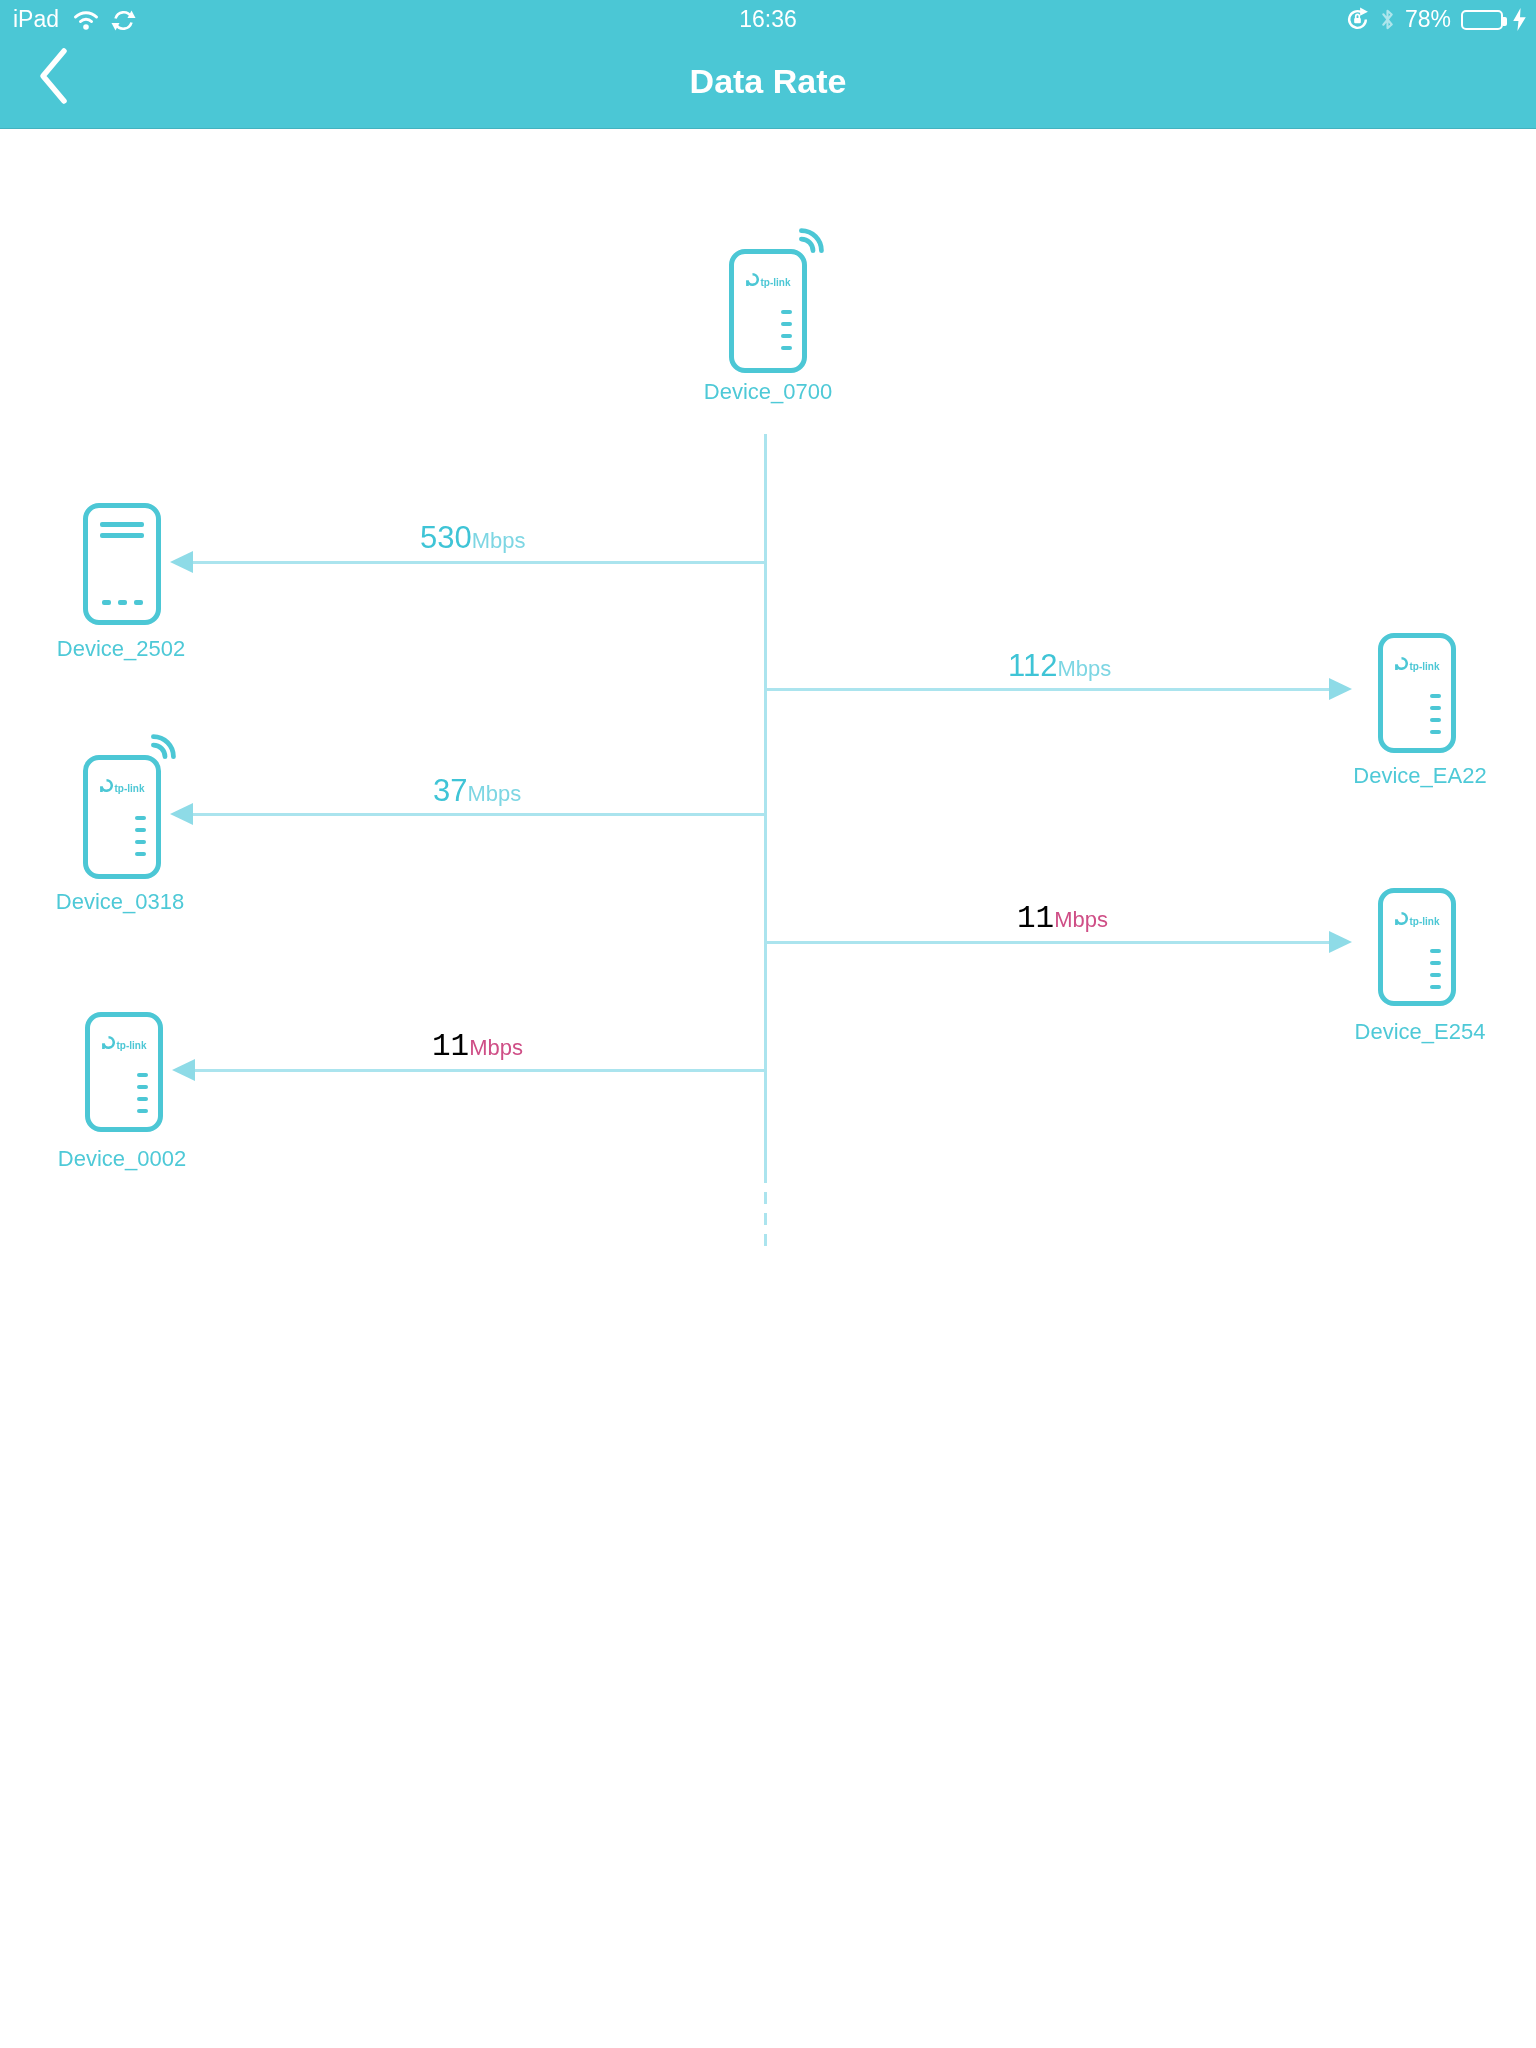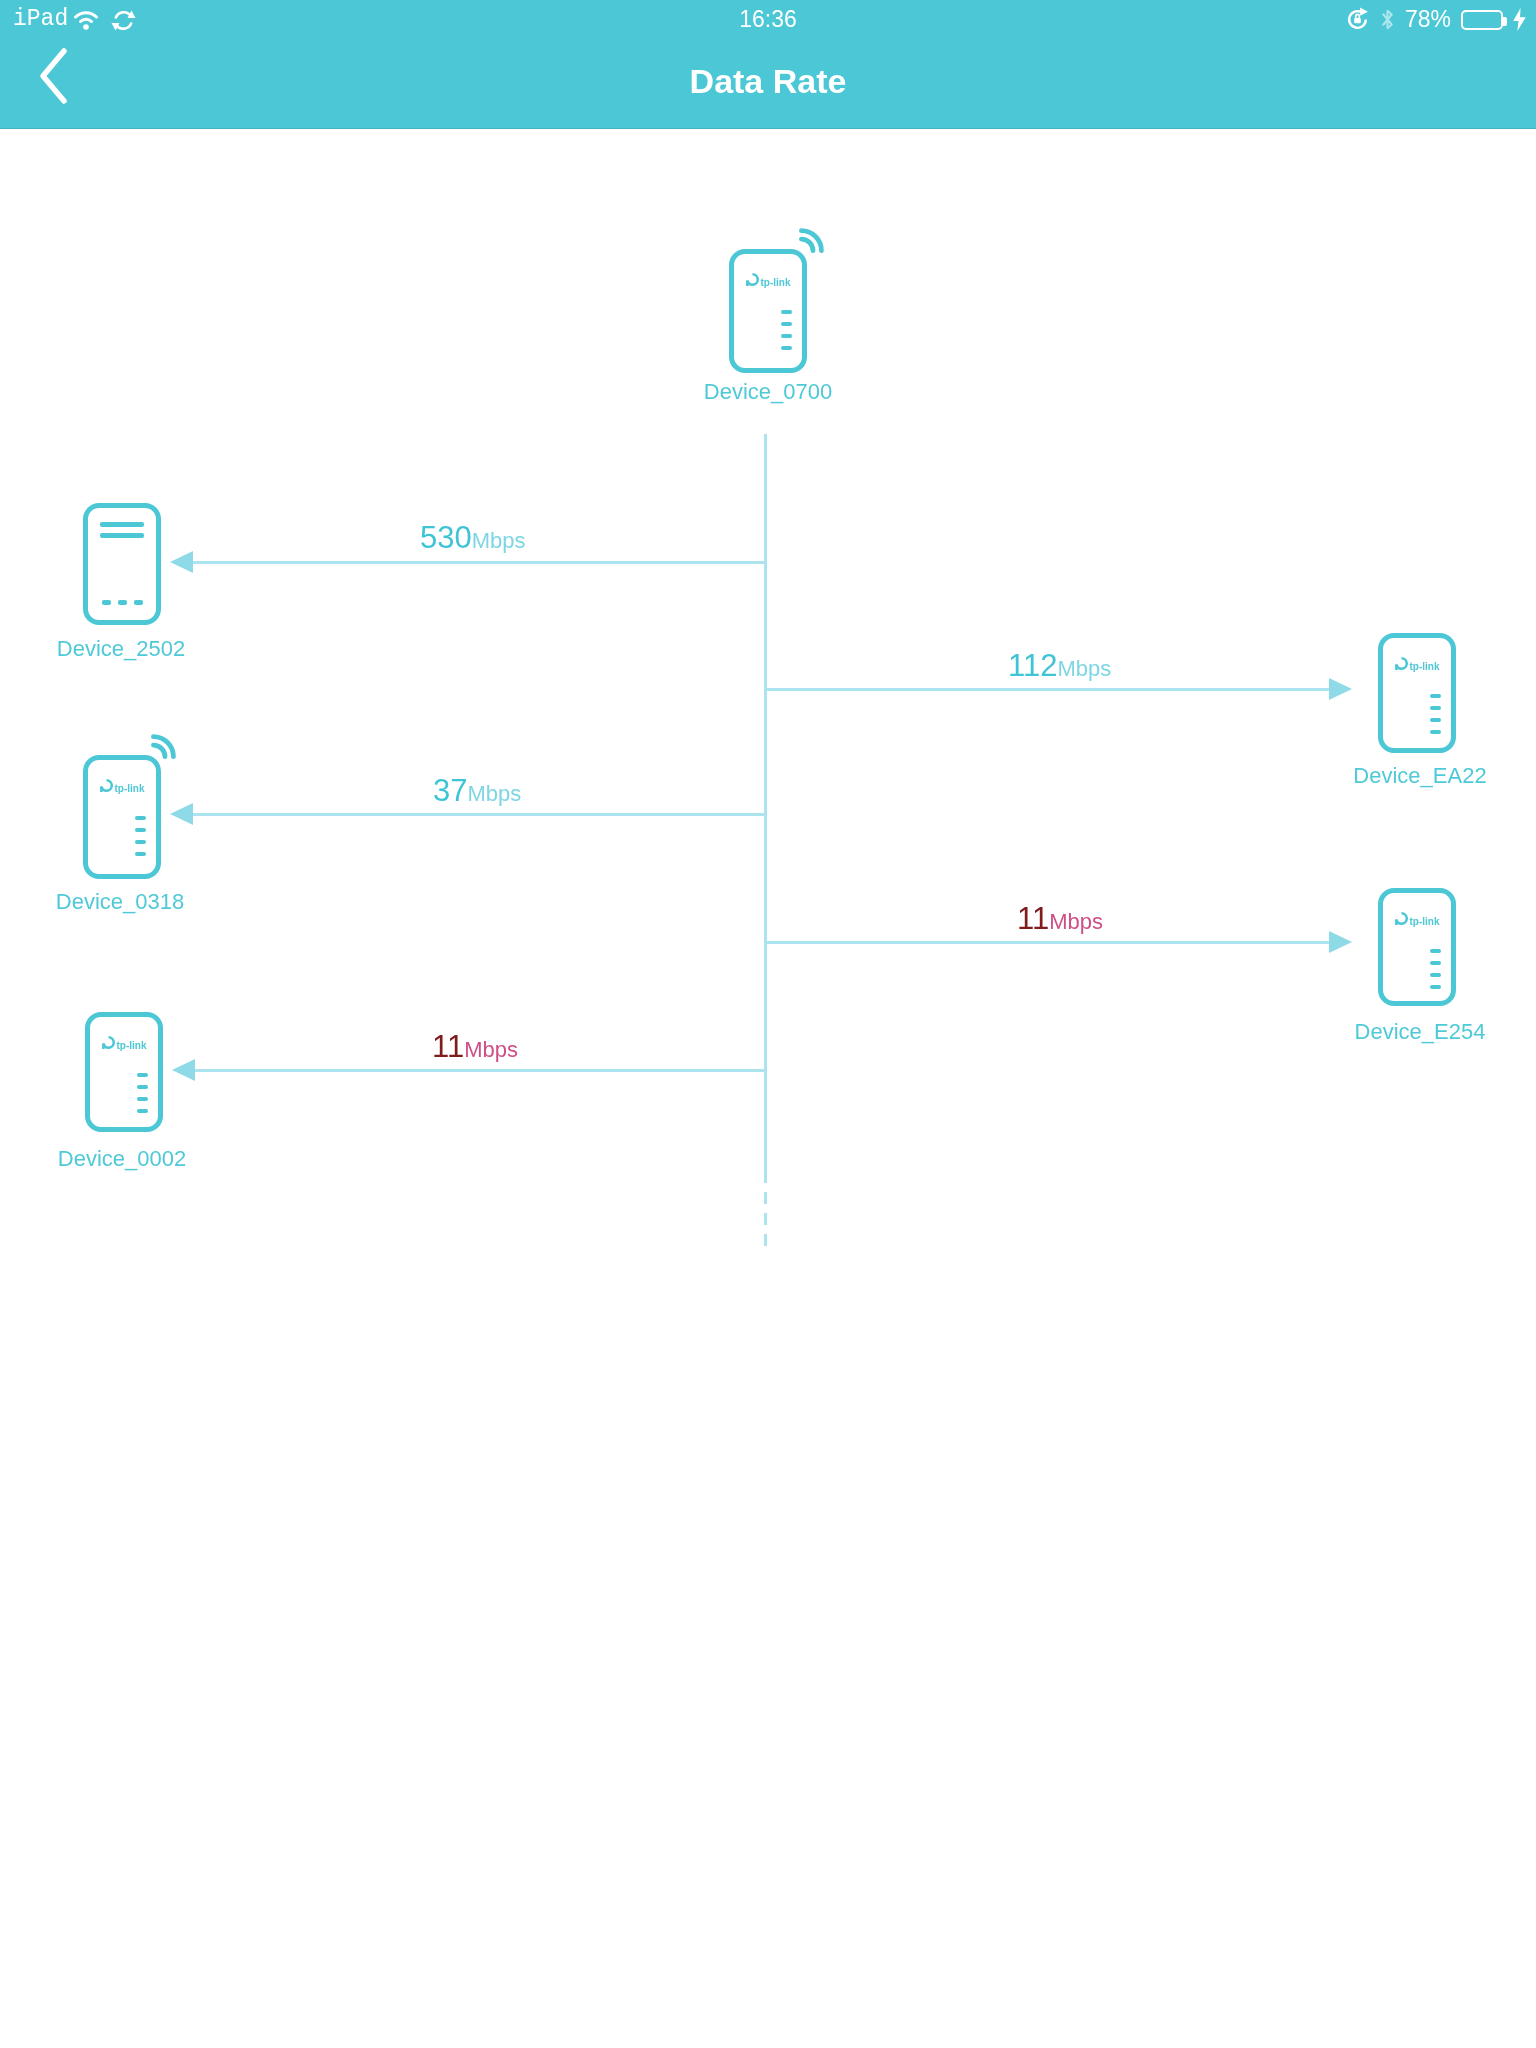--- a/index.html
+++ b/index.html
@@ -4,21 +4,21 @@
 <style>
   * { margin:0; padding:0; box-sizing:border-box; }
   html,body { background:#fff; }
   body { font-family:"Liberation Sans","DejaVu Sans",sans-serif; }
   #screen { position:relative; width:1536px; height:2048px; background:#fff; overflow:hidden; }
 
   
   .header { position:absolute; left:0; top:0; width:1536px; height:129px;
             background:#4bc7d5; border-bottom:1px solid rgba(0,0,0,.10); }
   .sb-text { position:absolute; color:#fff; font-size:23px; }
-  .sb-left  { left:13px; top:6px;font-family:Liberation Mono, monospace; }
+  .sb-left  { left:13px; top:6px; }
   .sb-time  { left:0; right:0; top:6px; text-align:center; font-weight:400; }
   .sb-right { position:absolute; right:10px; top:6px; display:flex; align-items:center; gap:10px; }
   .sb-right .pct { color:#fff; font-size:23px; }
   .battery { position:relative; width:42px; height:20px; border:2px solid #fff; border-radius:5px; padding:1px; }
   .battery .fill { width:100%; height:100%; background:#61d765; border-radius:2px; }
   .battery .tip { position:absolute; right:-6px; top:5px; width:4px; height:9px; background:#fff; border-radius:0 2px 2px 0; }
   .nav-title { position:absolute; left:0; right:0; top:62px; text-align:center;
                color:#fff; font-size:34px; font-weight:700; }
   .back-btn { position:absolute; left:36px; top:46px; width:36px; height:60px; cursor:pointer; }
 
@@ -31,21 +31,21 @@
                 border-top:11px solid transparent; border-bottom:11px solid transparent;
                 border-right:23px solid #8edbe7; }
   .arrow-right { position:absolute; width:0; height:0;
                  border-top:11px solid transparent; border-bottom:11px solid transparent;
                  border-left:23px solid #8edbe7; }
 
   
   .rate { position:absolute; line-height:36px; white-space:nowrap; }
   .rate .num  { font-size:31px; color:#3fc4d6; }
   .rate .unit { font-size:22px; color:#7dd6e3; }
-  .rate.slow .num  { color:#7f1d1d; }
+  .rate.slow .num  { color:#000000;font-family:Liberation Mono, monospace; }
   .rate.slow .unit { color:#cf4e86; }
 
   
   .adapter { position:absolute; width:78px; height:124px; background:#fff;
              border:5px solid #4cc7d5; border-radius:16px; }
   .logo-row { position:absolute; left:0; right:0; top:16px; display:flex;
               justify-content:center; align-items:center; gap:2px; }
   .logo-text { font-size:10px; font-weight:700; color:#4cc7d5; letter-spacing:0;margin-top:7px; }
   .leds { position:absolute; right:10px; top:56px; }
   .led { width:11px; height:4px; background:#4cc7d5; border-radius:2px; margin-bottom:8px; }

